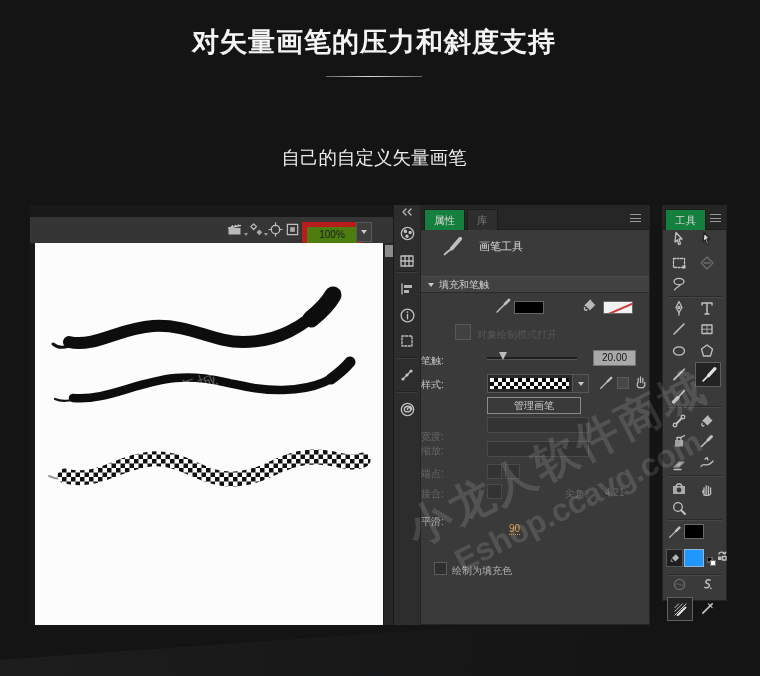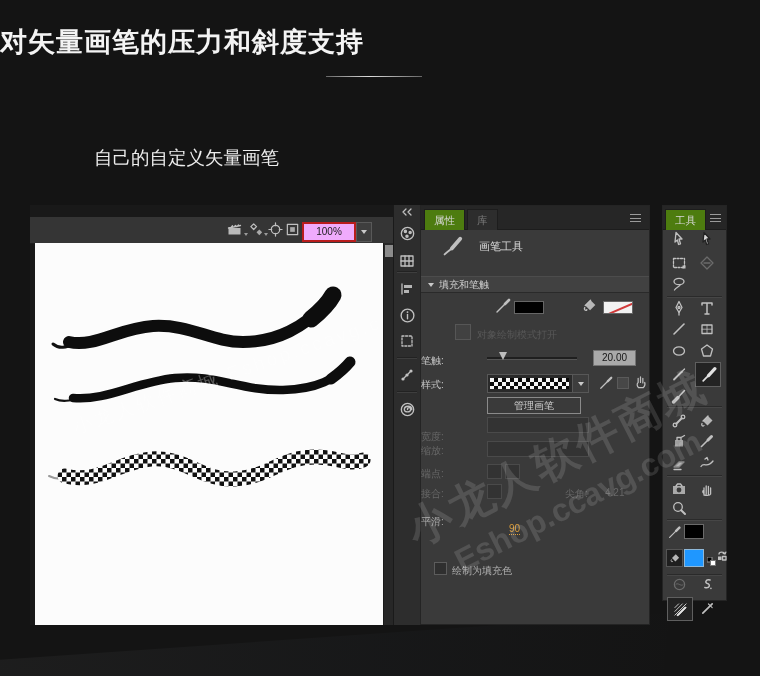--- a/index.html
+++ b/index.html
@@ -2,50 +2,50 @@
 <html><head>
 <meta charset="utf-8">
 <style>
   html,body{margin:0;padding:0;background:#131313;}
   .page{position:relative;width:760px;height:676px;background:#141414;overflow:hidden;
         font-family:"Liberation Sans",sans-serif;color:#d6d6d6;}
   .sheen{position:absolute;left:-60px;top:630px;width:980px;height:160px;
          background:linear-gradient(100deg,rgba(255,255,255,.045),rgba(120,140,170,.03) 45%,rgba(255,255,255,0) 75%);
          transform:rotate(-4deg);}
   
-  .hero{position:absolute;left:0;top:0;width:748px;}
+  .hero{position:absolute;left:0;top:0;width:748px;text-align:center;}
   .hero h1{margin:24px 0 0;font-size:27px;letter-spacing:1px;color:#f4f4f4;font-weight:bold;}
   .divider{width:96px;height:1px;margin:16px auto 0;
            background:linear-gradient(90deg,#666,#ddd 45%,#666);}
   .sub{margin:36px auto 0;width:560px;font-size:18.5px;line-height:30px;color:#ededed;}
   
   .stage{position:absolute;left:30px;top:205px;width:363px;height:420px;background:#191919;}
   .editbar{position:absolute;left:0;top:12px;width:363px;height:26px;background:#353535;
            border-bottom:1px solid #1e1e1e;}
   .ebic{position:absolute;top:5px;width:16px;height:16px;}
-  .zoombox{position:absolute;left:272px;top:5px;width:50px;height:16px;background:#f0abfc;
-           color:#1c1c1c;font-size:10px;line-height:16px;text-align:center;border:2px solid #b91c1c;}
+  .zoombox{position:absolute;left:272px;top:5px;width:50px;height:16px;background:#4d7c0f;
+           color:#1c1c1c;font-size:10px;line-height:16px;text-align:center;border:5px solid #b91c1c;}
   .zoomarrow{position:absolute;left:326px;top:5px;width:14px;height:18px;background:#3e3e3e;
              border:1px solid #595959;display:flex;align-items:center;justify-content:center;}
   .tri{width:0;height:0;border-left:3.5px solid transparent;border-right:3.5px solid transparent;border-top:4px solid #c9c9c9;}
   .minitri{position:absolute;width:0;height:0;border-left:2.5px solid transparent;border-right:2.5px solid transparent;border-top:3px solid #9a9a9a;}
   .canvas{position:absolute;left:5px;top:38px;width:348px;height:382px;background:#fcfcfc;overflow:hidden;}
   .vscroll{position:absolute;left:353px;top:38px;width:10px;height:382px;background:#272727;border-left:1px solid #1b1b1b;}
   .thumb{position:absolute;left:1px;top:2px;width:8px;height:12px;background:#8b8b8b;}
   .cwm{position:absolute;left:30px;top:118px;width:330px;transform:rotate(-19deg);
        color:rgba(255,255,255,.3);font-size:19px;letter-spacing:3px;white-space:nowrap;}
   
   .dock{position:absolute;left:393px;top:205px;width:27px;height:420px;background:#2d2d2d;
         border-left:1px solid #1a1a1a;border-right:1px solid #1a1a1a;}
   .dk{position:absolute;left:3px;width:20px;height:20px;display:flex;align-items:center;justify-content:center;}
   .dksep{position:absolute;left:3px;width:20px;height:1px;background:#222;border-bottom:1px solid #3e3e3e;}
   
   .panel{position:absolute;top:205px;background:#3a3a3a;border:1px solid #242424;box-sizing:border-box;}
   .ptabs{position:absolute;left:0;top:0;right:0;height:23px;background:#262626;border-bottom:1px solid #1d1d1d;}
-  .ptab{position:absolute;top:3px;height:20px;padding:0 9px;background:#4d7c0f;color:#d8d8d8;
+  .ptab{position:absolute;top:3px;height:20px;padding:0 9px;background:#15803d;color:#d8d8d8;
         font-size:10.5px;line-height:20px;border:1px solid #1d1d1d;border-bottom:none;}
   .ptab.dim{background:#2d2d2d;color:#7a7a7a;}
   .pmenu{position:absolute;top:8px;width:11px;height:8px;display:flex;flex-direction:column;justify-content:space-between;}
   .pmenu i{display:block;height:1px;background:#9a9a9a;}
   .sect{position:absolute;left:0;right:0;height:17px;background:#414141;border-top:1px solid #4c4c4c;
         border-bottom:1px solid #2a2a2a;display:flex;align-items:center;gap:5px;padding-left:7px;
         font-size:10px;color:#cfcfcf;box-sizing:border-box;}
   .lbl{position:absolute;font-size:10px;color:#c4c4c4;}
   .lbl.dim{color:#676767;}
   .field-dim{position:absolute;background:#333;border:1px solid #4a4a4a;}

